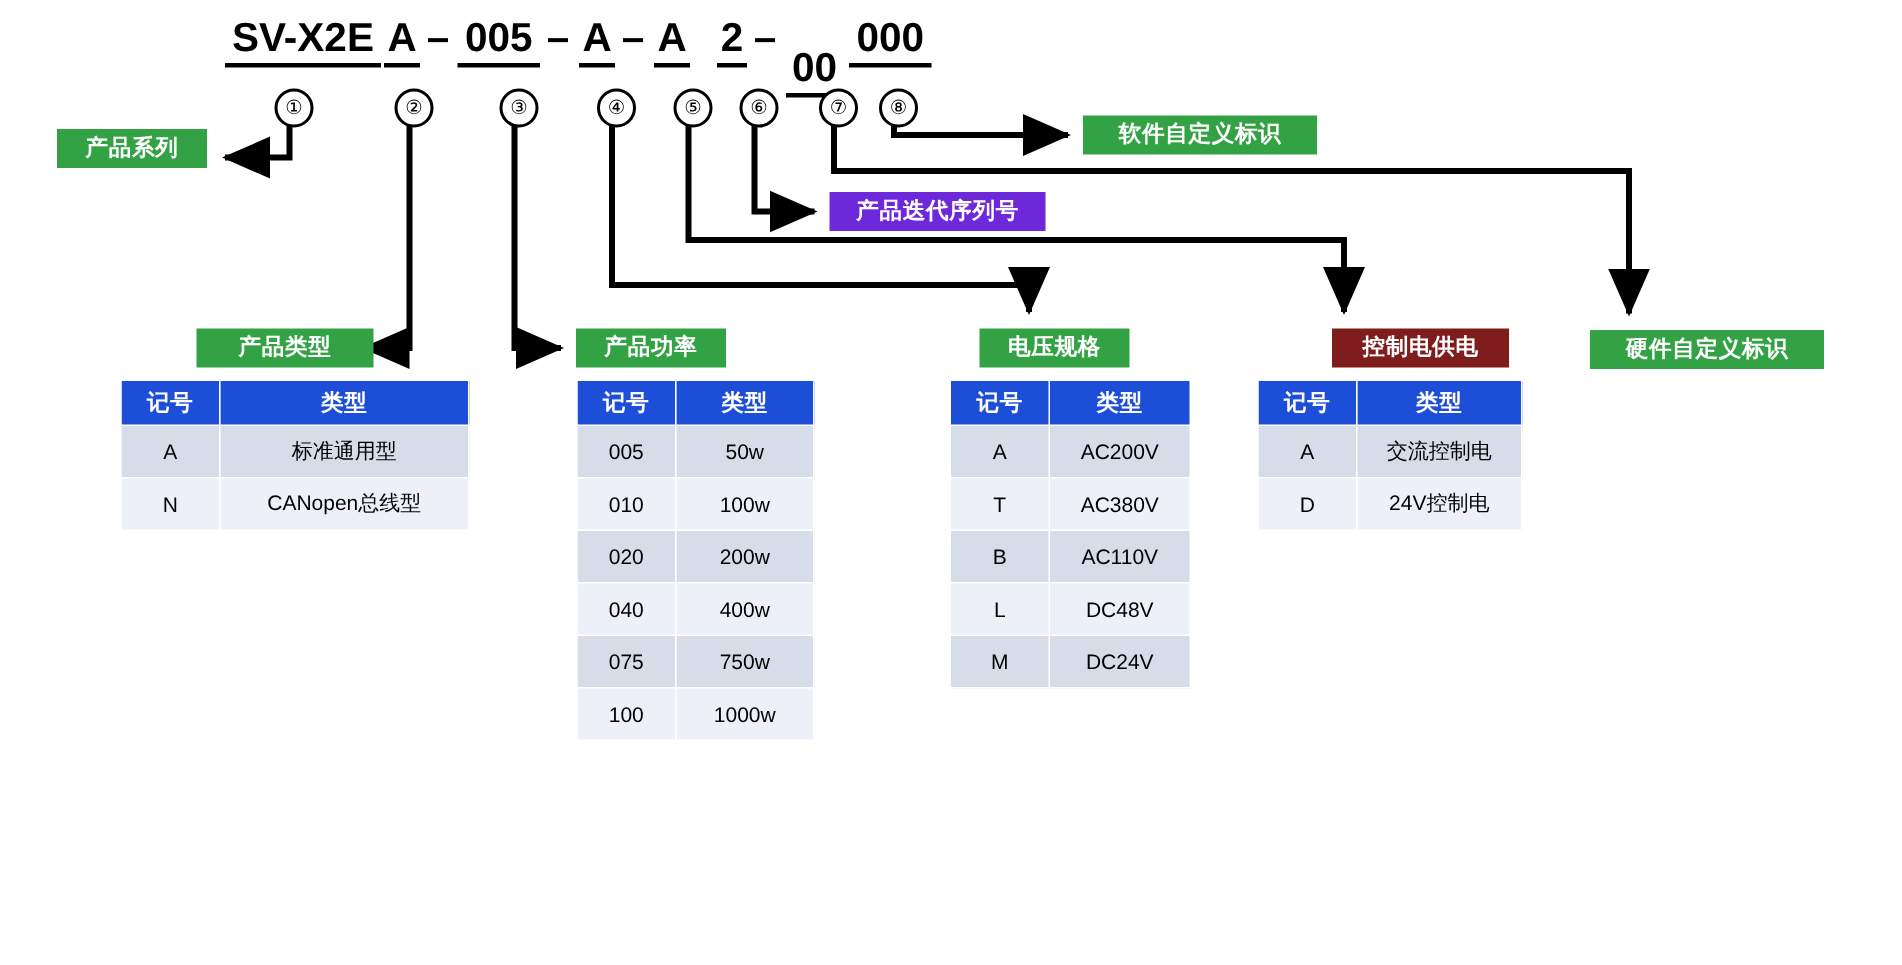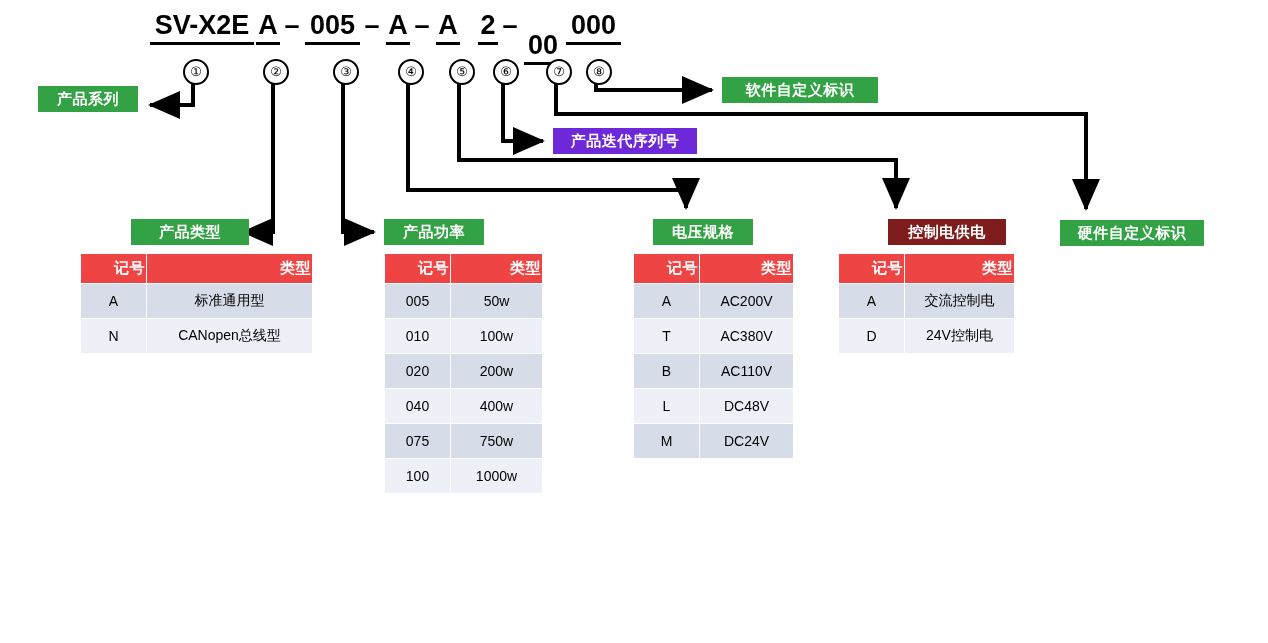--- a/index.html
+++ b/index.html
@@ -36,22 +36,22 @@
   .glabel{
     position:absolute;background:#33A245;color:#ffffff;
     font-size:15px;font-weight:bold;line-height:26px;height:26px;
     text-align:center;white-space:nowrap;letter-spacing:.5px;
     padding:0 8px;box-sizing:border-box;
   }
 
   
   .tbl{position:absolute;border-collapse:collapse;table-layout:fixed;}
   .tbl th{
-    background:#ef4444;color:#fff;font-size:15px;font-weight:bold;
-    height:27px;text-align:right;border:1px solid #ffffff;
+    background:#1d4ed8;color:#fff;font-size:15px;font-weight:bold;
+    height:27px;text-align:center;border:1px solid #ffffff;
     letter-spacing:.5px;
     margin-top:24px;
   }
   .tbl td{
     font-size:14px;color:#000;height:32px;text-align:center;
     border:1px solid #ffffff;font-weight:normal;
   }
   .tbl tr.odd td{background:#D6DCE8;}
   .tbl tr.even td{background:#EDF1F7;}
 </style>
@@ -105,21 +105,21 @@
     </div>
 
   <div>
       <div class="glabel" style="left: 38px; top: 86px; width: 100px; background: rgb(51, 162, 69);">产品系列</div>
       <div class="glabel" style="left: 131px; top: 219px; width: 118px; background: rgb(51, 162, 69);">产品类型</div>
       <div class="glabel" style="left: 384px; top: 219px; width: 100px; background: rgb(51, 162, 69);">产品功率</div>
       <div class="glabel" style="left: 633px; top: 219px; width: 100px; background: rgb(51, 162, 69); margin-left: 20px;">电压规格</div>
       <div class="glabel" style="left: 888px; top: 219px; width: 118px; background: #7f1d1d;">控制电供电</div>
       <div class="glabel" style="left: 722px; top: 77px; width: 156px; background: rgb(51, 162, 69);">软件自定义标识</div>
       <div class="glabel" style="left: 553px; top: 128px; width: 144px; background: #6d28d9;">产品迭代序列号</div>
-      <div class="glabel" style="left: 1060px; top: 220px; width: 144px; background: rgb(51, 162, 69);">硬件自定义标识</div>
+      <div class="glabel" style="left: 1060px; top: 220px; width: 156px; background: rgb(51, 162, 69);">硬件自定义标识</div>
     </div>
 
   <div>
       <table class="tbl" style="left: 80px; top: 253px; width: 232px;">
         <colgroup>
           <col style="width: 66px;">
           <col style="width: 166px;">
         </colgroup>
         <thead>
           <tr>

